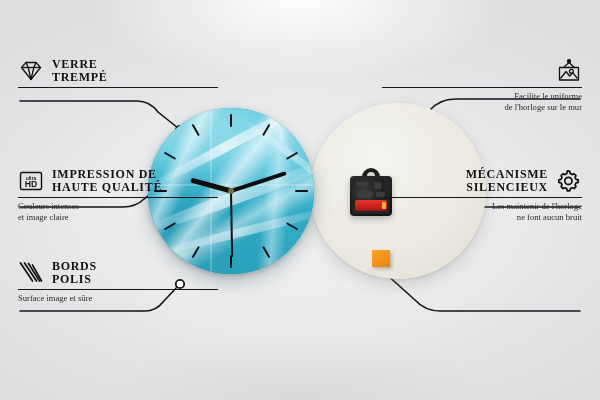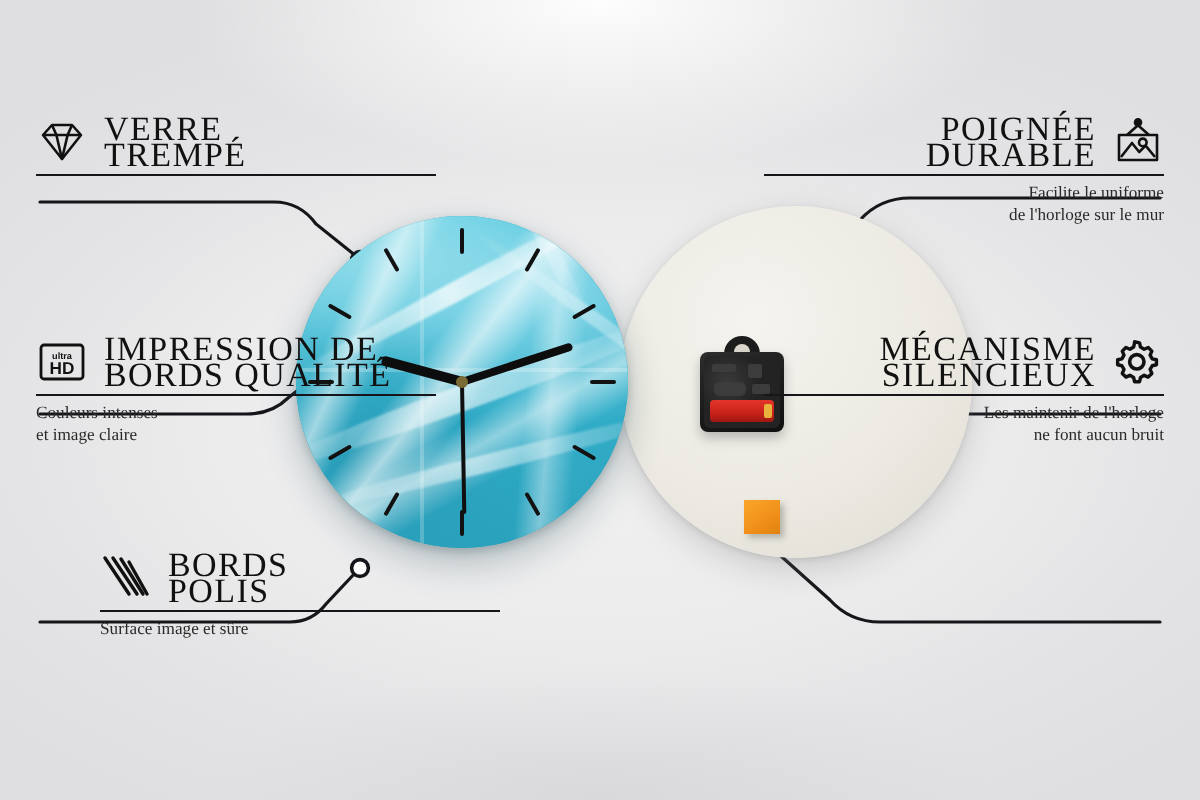--- a/index.html
+++ b/index.html
@@ -208,22 +208,22 @@
 
   .callout-head {
     display: flex;
     align-items: center;
     gap: 8px;
   }
   .callout.right .callout-head { flex-direction: row-reverse; }
 
   .callout-title {
     font-family: "Liberation Serif", serif;
-    font-weight: normal;
-    font-size: 17px;
+    font-weight: bold;
+    font-size: 12px;
     line-height: 13px;
     letter-spacing: 0.7px;
     color: #111111;
     white-space: pre-line;
   }
   .callout-rule {
     height: 1.4px;
     background: #15151a;
     margin-top: 3px;
     width: 100%;
@@ -346,28 +346,28 @@
   <div class="callout left" style="left:18px; top:168px;">
     <div class="callout-head">
       <span class="ico">
         <svg width="26" height="26" viewBox="0 0 26 26">
           <rect x="2.5" y="4.5" width="21" height="17" rx="1.5" fill="none" stroke="#111" stroke-width="1.4"></rect>
           <text x="13" y="11.6" font-family="Liberation Sans, sans-serif" font-size="4.6" font-weight="bold" text-anchor="middle" fill="#111">ultra</text>
           <text x="13" y="19.2" font-family="Liberation Sans, sans-serif" font-size="8.6" font-weight="bold" text-anchor="middle" fill="#111">HD</text>
         </svg>
       </span>
       <span class="callout-title">IMPRESSION DE
-BORDS QUALITÉ</span>
+HAUTE QUALITÉ</span>
     </div>
     <div class="callout-rule"></div>
     <div class="callout-desc">Couleurs intenses
 et image claire</div>
   </div>
 
-  <div class="callout left" style="left:18px; top:276px;margin-left:32px;">
+  <div class="callout left" style="left:18px; top:260px;">
     <div class="callout-head">
       <span class="ico">
         <svg width="26" height="26" viewBox="0 0 26 26">
           <g stroke="#111" stroke-width="1.7" stroke-linecap="round">
             <line x1="2.5" y1="3" x2="14.5" y2="21"></line>
             <line x1="6.5" y1="3" x2="18.5" y2="21"></line>
             <line x1="10.5" y1="3.5" x2="21.5" y2="21"></line>
             <line x1="14.5" y1="5" x2="23.5" y2="21"></line>
           </g>
         </svg>
@@ -385,22 +385,20 @@
         <svg width="26" height="26" viewBox="0 0 26 26">
           <g fill="none" stroke="#111" stroke-width="1.3" stroke-linejoin="round">
             <circle cx="13" cy="3.2" r="1.5" fill="#111"></circle>
             <path d="M13,4.6 L7.5,9.5 M13,4.6 L18.5,9.5"></path>
             <rect x="3.5" y="9.5" width="19" height="12.5"></rect>
             <path d="M4.5,20.5 L10,13.5 L13.6,18 L16.8,14.8 L21.5,20.5"></path>
             <circle cx="15.4" cy="13.2" r="1.9"></circle>
           </g>
         </svg>
       </span>
-      <span class="callout-title">POIGNÉE
-DURABLE</span>
     </div>
     <div class="callout-rule"></div>
     <div class="callout-desc">Facilite le uniforme
 de l'horloge sur le mur</div>
   </div>
 
   <div class="callout right" style="left:382px; top:168px;">
     <div class="callout-head">
       <span class="ico">
         <svg width="26" height="26" viewBox="0 0 26 26">

